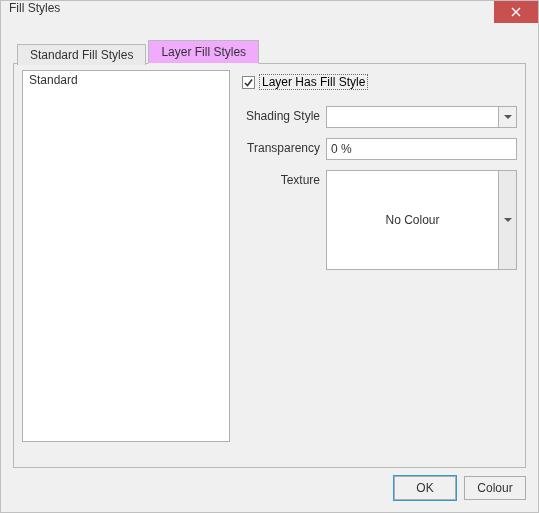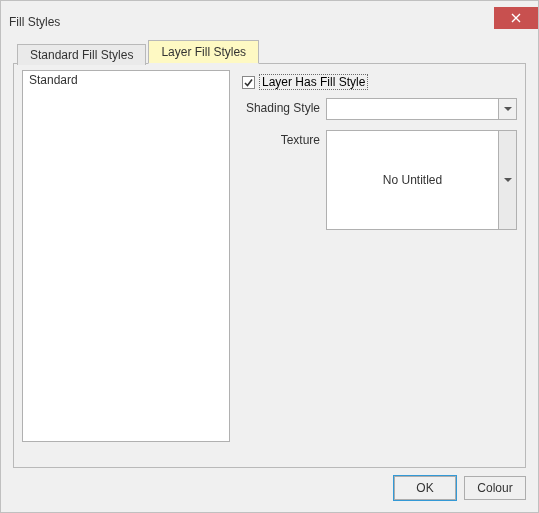--- a/index.html
+++ b/index.html
@@ -15,21 +15,21 @@
       width: 539px;
       height: 513px;
       background: #f0f0f0;
       border: 1px solid #c0c0c0;
       display: flex;
       flex-direction: column;
     }
     .titlebar {
       height: 28px;
       display: flex;
-      align-items: flex-end;
+      align-items: flex-start;
       justify-content: space-between;
       padding-left: 8px;
       background: #f0f0f0;
     }
     .titlebar-title {
       font-size: 12px;
       color: #333;
     }
     .close-btn {
       width: 44px;
@@ -62,21 +62,21 @@
       border: 1px solid #b9b9b9;
       border-bottom: none;
       background: #f0f0f0;
       margin-right: 2px;
       color: #333;
       cursor: default;
       position: relative;
       top: 1px;
     }
     .tab.active {
-      background: #fef9c3;
+      background: #f0abfc;
       border-bottom: 1px solid #f0f0f0;
       z-index: 3;
     }
     .tab.inactive {
       background: #eaeaea;
       top: 2px;
       padding: 3px 12px;
     }
     .tab-panel {
       border: 1px solid #b9b9b9;
@@ -102,21 +102,21 @@
       flex-direction: column;
     }
     .row {
       display: flex;
       align-items: flex-start;
       margin-bottom: 10px;
     }
     .row-check {
       align-items: center;
       margin-top: 4px;
-      margin-bottom: 8px;
+      margin-bottom: 16px;
       margin-left: 2px;
     }
     .checkbox-box {
       width: 13px;
       height: 13px;
       border: 1px solid #888;
       background: #fff;
       display: inline-flex;
       align-items: center;
       justify-content: center;
@@ -261,27 +261,33 @@
           <div class="field-control">
             <div class="combo">
               <input class="combo-input" value="" style="">
               <div class="combo-btn">
                 <span class="chev-down"></span>
               </div>
             </div>
           </div>
         </div>
 
+        <div class="row">
+          <div class="field-label">Transparency</div>
+          <div class="field-control">
+            <input class="textinput" value="0 %" style="">
+          </div>
+        </div>
 
         <div class="row">
           <div class="field-label">Texture</div>
           <div class="field-control">
             <div class="texture-box">
               <div class="texture-preview">
-                <span>No Untitled</span>
+                <span>No Colour</span>
               </div>
               <div class="texture-btn">
                 <span class="chev-down"></span>
               </div>
             </div>
           </div>
         </div>
       </div>
     </div>
 

